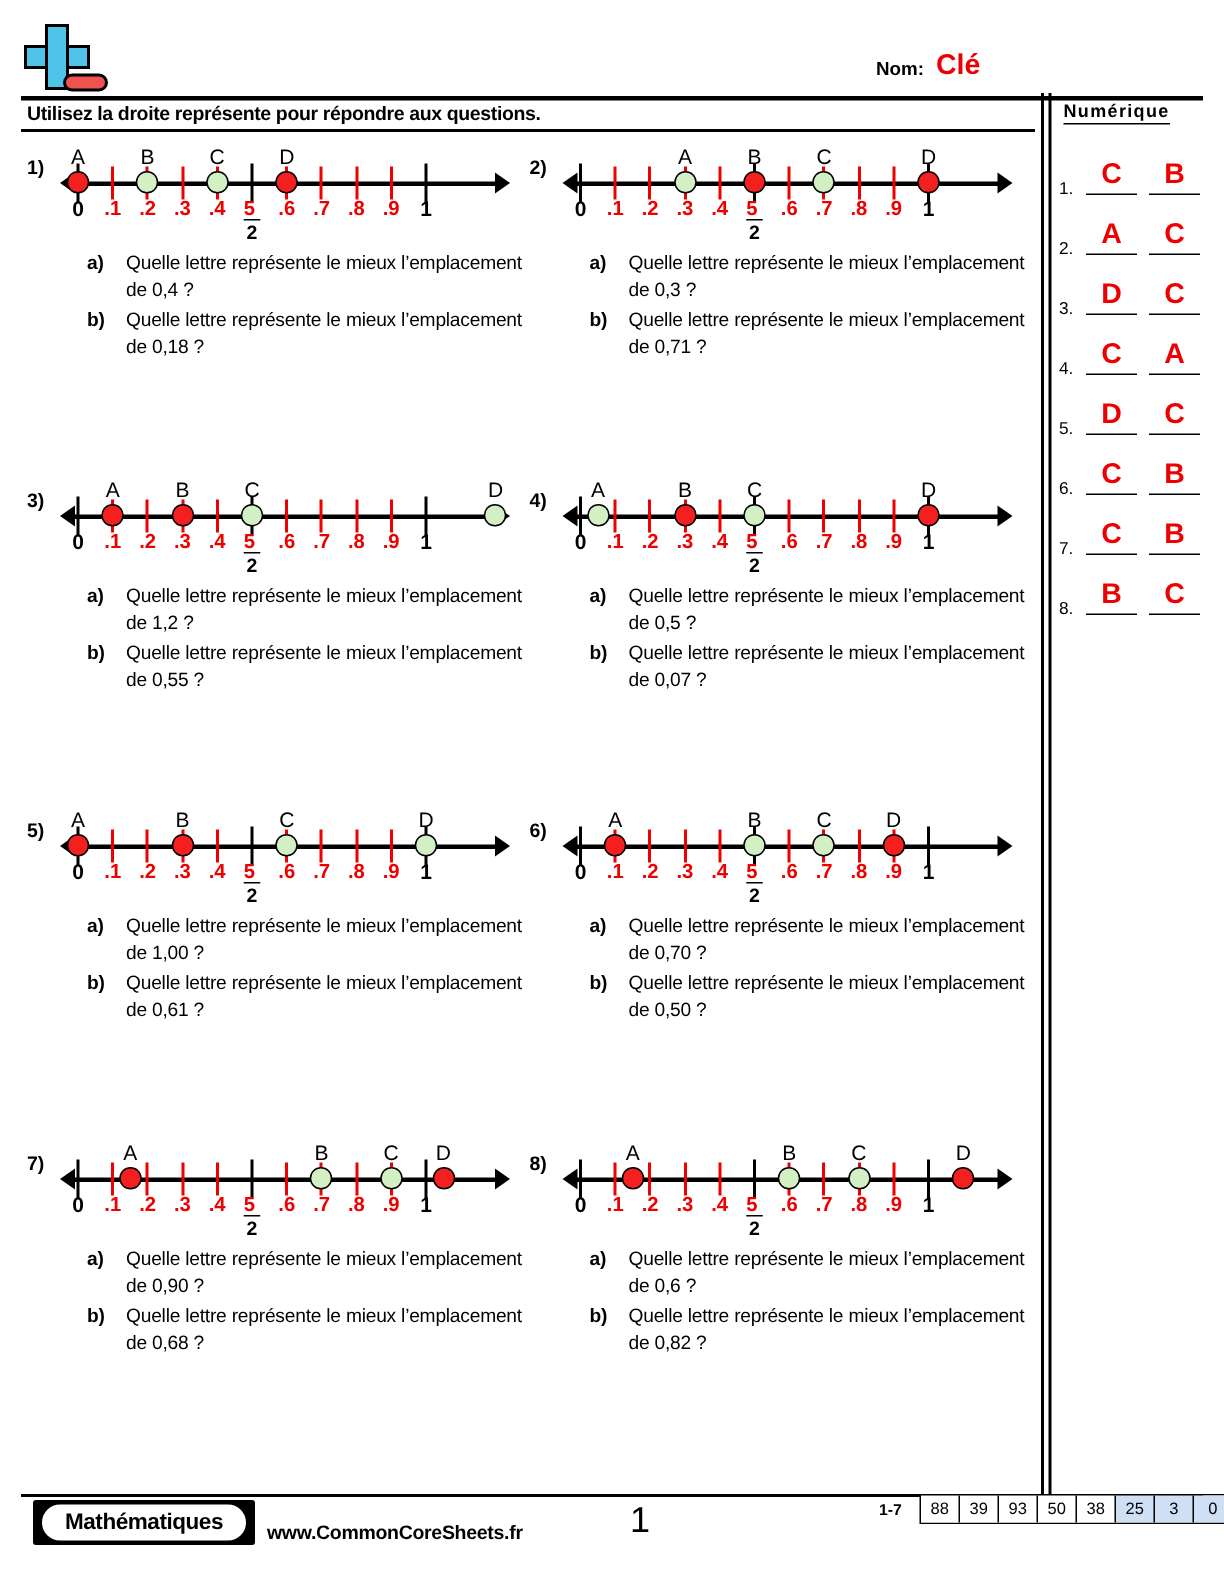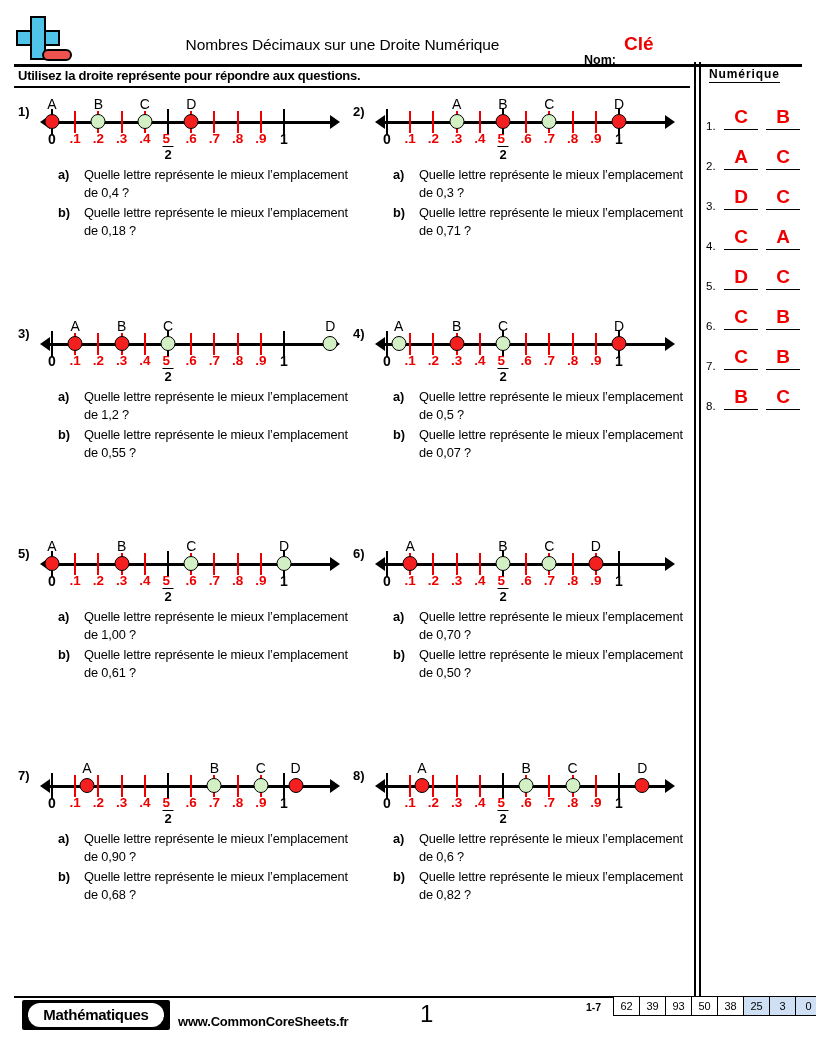--- a/index.html
+++ b/index.html
@@ -57,21 +57,21 @@
     position: absolute;
     left: 120px; top: 36px;
     width: 445px;
     text-align: center;
     font-size: 15.5px;
     letter-spacing: -0.1px;
     white-space: nowrap;
   }
   #nom-label {
     position: absolute;
-    left: 584px; top: 53px;
+    left: 584px; top: 39px;
     font-size: 12.5px;
     font-weight: 600;
   }
   #nom-value {
     position: absolute;
     left: 624px; top: 33px;
     font-size: 19px;
     font-weight: bold;
     color: #ee0000;
   }
@@ -327,21 +327,20 @@
 </style>
 </head>
 <body>
 
 <div id="header">
   <div id="logo">
     <div class="plus-h"></div>
     <div class="plus-v"></div>
     <div class="minus"></div>
   </div>
-  <div id="title">Nombres Décimaux sur une Droite Numérique</div>
   <div id="nom-label">Nom:</div>
   <div id="nom-value">Clé</div>
   <div id="header-rule"></div>
 </div>
 
 <div id="instructions">Utilisez la droite représente pour répondre aux questions.</div>
 <div id="instructions-rule"></div>
 
 <div id="answers">
   <div class="divider-a"></div>
@@ -817,21 +816,21 @@
   </div>
 
 <div id="footer-rule"></div>
 <div id="badge">
   <div id="badge-inner">Mathématiques</div>
 </div>
 <div id="site-url">www.CommonCoreSheets.fr</div>
 <div id="page-no">1</div>
 <div id="score-range">1-7</div>
 <div id="score-table">
-    <div class="cell">62</div>
+    <div class="cell">88</div>
     <div class="cell">39</div>
     <div class="cell">93</div>
     <div class="cell">50</div>
     <div class="cell">38</div>
     <div class="cell hl">25</div>
     <div class="cell hl">3</div>
     <div class="cell hl">0</div>
   </div>
 
 </body></html>

